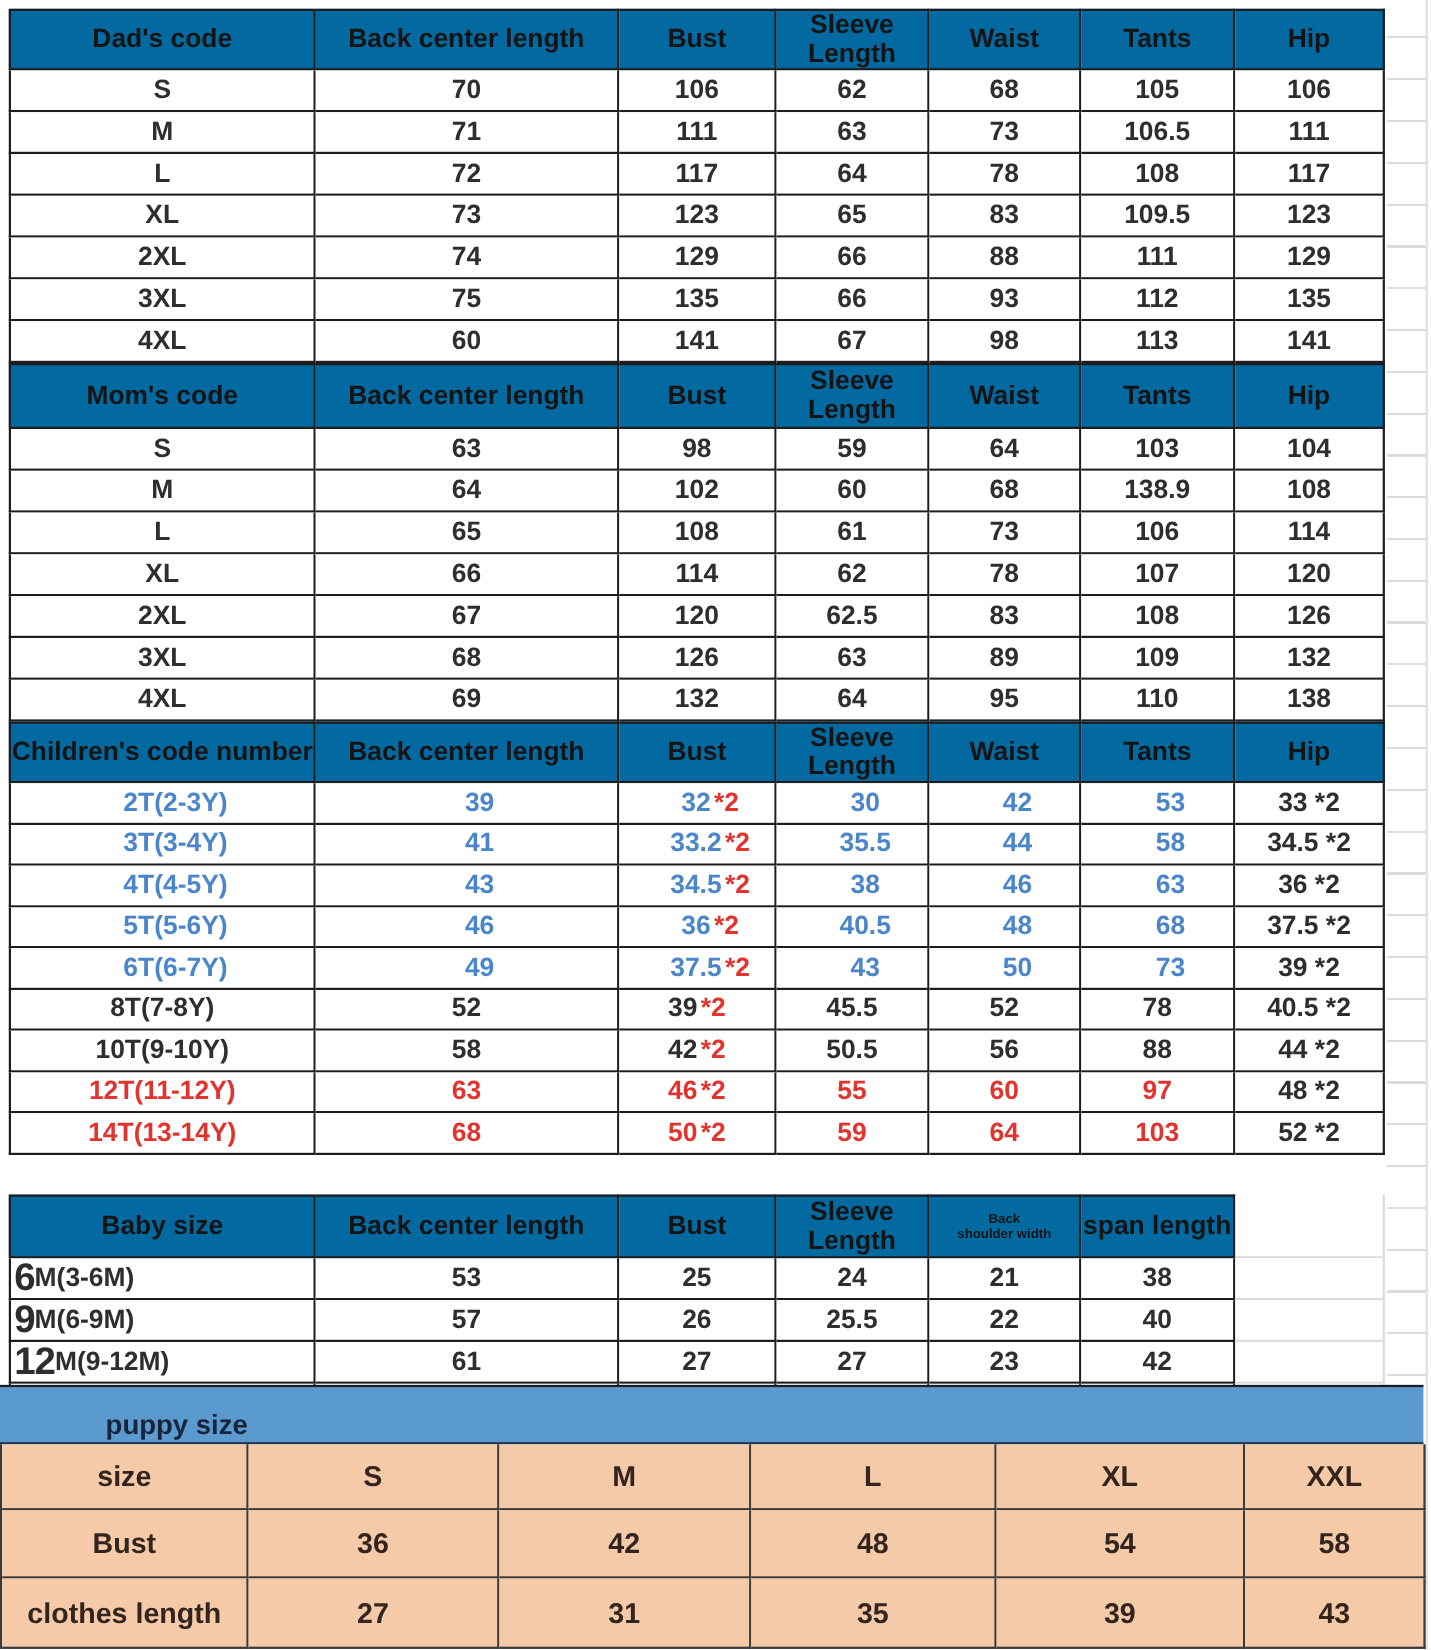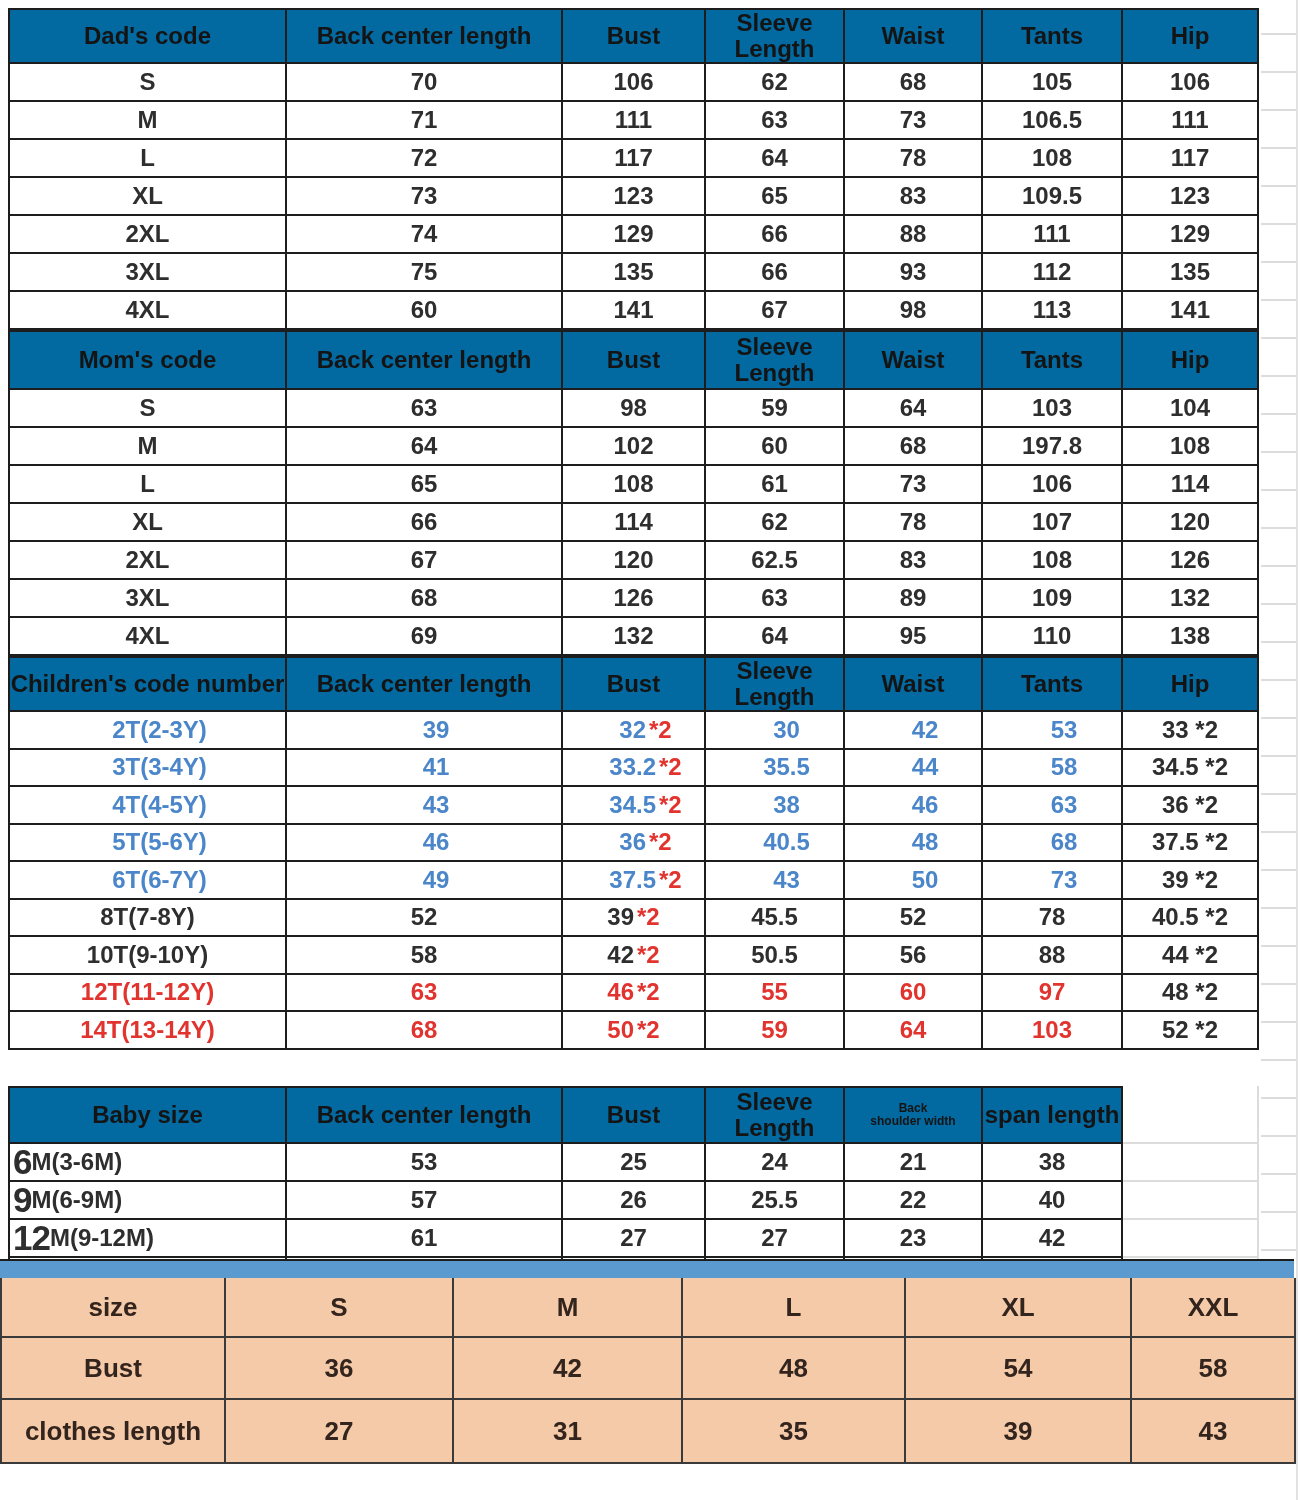--- a/index.html
+++ b/index.html
@@ -45,21 +45,21 @@
   }
   .gh{border-bottom:2px solid #dcdcdc;}
 
   .pbar{
     position:absolute;left:0;top:1259px;width:1294px;height:54px;background:#5b9ace;
     border-top:2px solid #1d1d1d;border-bottom:2px solid #203750;box-sizing:border-box;
     display:flex;align-items:flex-end;padding-left:96px;
     font-size:25px;font-weight:600;color:#16243c;
   }
   .pgrid{
-    position:absolute;left:0;top:1278px;width:1294px;
+    position:absolute;left:0;top:1313px;width:1294px;
     display:grid;grid-template-columns:224px 228px 229px 223px 226px 164px;
     grid-template-rows:60px 62px 64px;
     border-left:2px solid #3a3a3a;box-sizing:border-box;
   }
   .pc{
     box-sizing:border-box;background:#f4caa8;
     border-right:2px solid #3a3a3a;border-bottom:2px solid #3a3a3a;
     display:flex;align-items:center;justify-content:center;
     font-size:26px;font-weight:700;color:#33241d;
   }
@@ -148,21 +148,21 @@
         <div class="c">98</div>
         <div class="c">59</div>
         <div class="c">64</div>
         <div class="c">103</div>
         <div class="c">104</div>
         <div class="c">M</div>
         <div class="c">64</div>
         <div class="c">102</div>
         <div class="c">60</div>
         <div class="c">68</div>
-        <div class="c">197.8</div>
+        <div class="c">138.9</div>
         <div class="c">108</div>
         <div class="c">L</div>
         <div class="c">65</div>
         <div class="c">108</div>
         <div class="c">61</div>
         <div class="c">73</div>
         <div class="c">106</div>
         <div class="c">114</div>
         <div class="c">XL</div>
         <div class="c">66</div>

